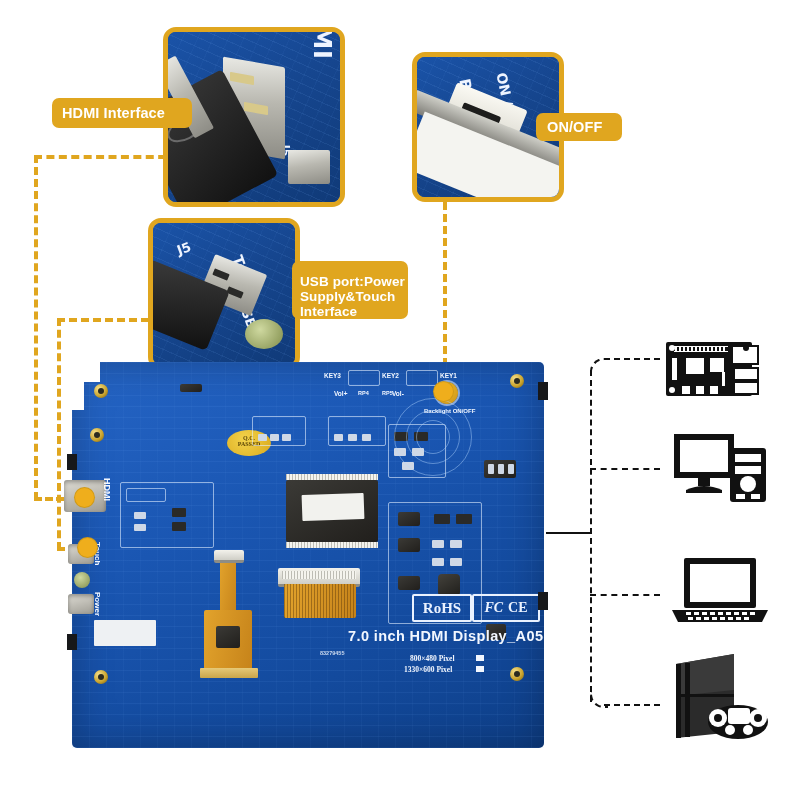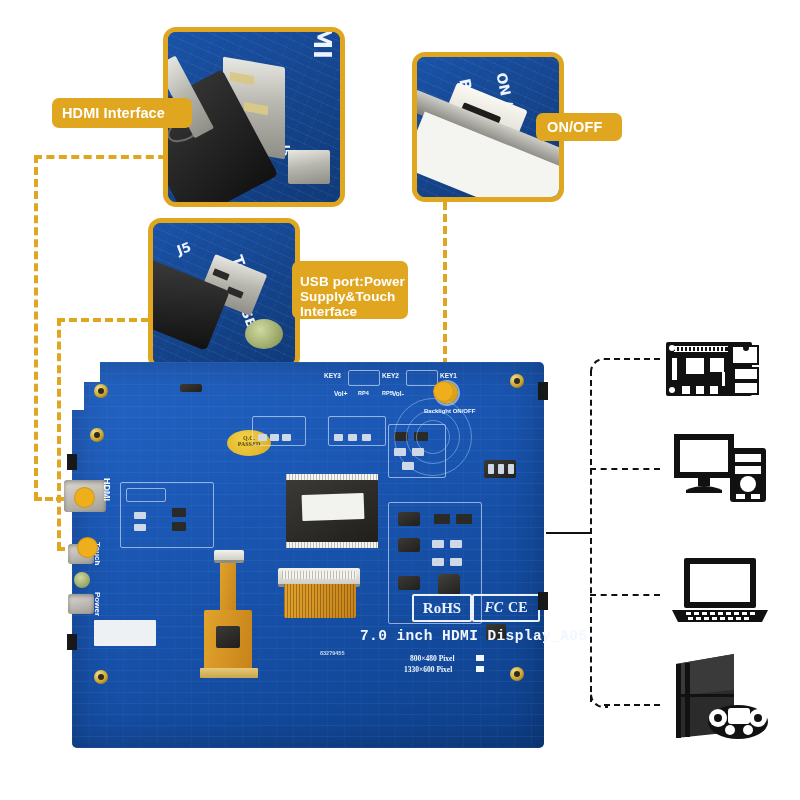--- a/index.html
+++ b/index.html
@@ -312,21 +312,21 @@
     <div class="chip" style="left:108px;top:22px;width:22px;height:8px;"></div>
     <div class="chip" style="left:414px;top:262px;width:20px;height:16px;"></div>
 
     <div class="cert" style="left:340px;top:232px;width:56px;height:24px;font-size:15px;">RoHS</div>
     <div class="cert" style="left:400px;top:232px;width:64px;height:24px;font-size:14px;">
       <span style="font-style:italic;">FC</span>
       <span style="width:5px"></span>
       <span>CE</span>
     </div>
 
-    <div class="board-text" style="left:288px;top:266px;font-size:14.5px;font-family:Liberation Mono, monospace;letter-spacing:.4px;">7.0 inch  HDMI  Display_A05</div>
+    <div class="board-text" style="left:276px;top:266px;font-size:14.5px;font-family:Liberation Sans, sans-serif;letter-spacing:.4px;">7.0 inch  HDMI  Display_A05</div>
 
     <div class="board-text" style="left:338px;top:292px;font-size:7.5px;font-family:'Liberation Serif',serif;">800×480  Pixel</div>
     <div style="position:absolute;left:404px;top:293px;width:8px;height:6px;background:#f2f7ff;"></div>
     <div class="board-text" style="left:332px;top:303px;font-size:7.5px;font-family:'Liberation Serif',serif;">1330×600  Pixel</div>
     <div style="position:absolute;left:404px;top:304px;width:8px;height:6px;background:#f2f7ff;"></div>
 
     <div class="board-text" style="left:248px;top:288px;font-size:5.5px;opacity:.8;">83279455</div>
 
     <div style="position:absolute;left:-5px;top:92px;width:10px;height:16px;background:#17181a;"></div>
     <div style="position:absolute;left:-5px;top:272px;width:10px;height:16px;background:#17181a;"></div>

